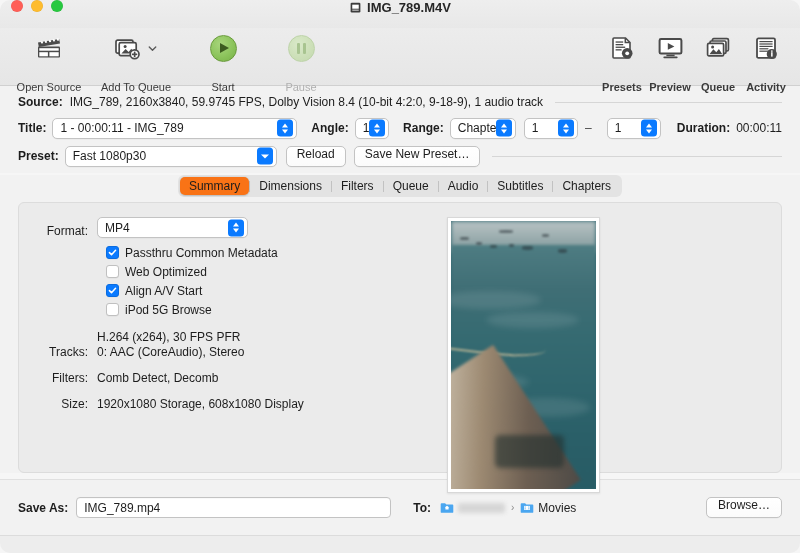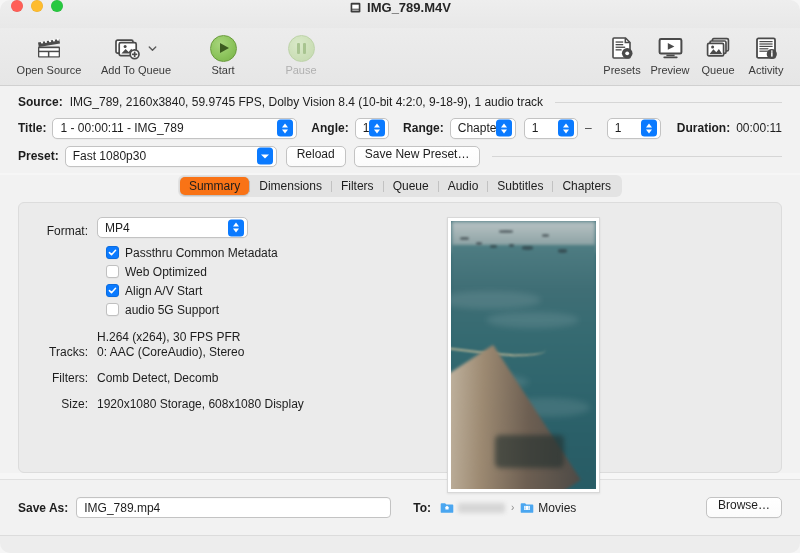--- a/index.html
+++ b/index.html
@@ -85,36 +85,36 @@
     flex-direction: column;
     align-items: center;
     justify-content: flex-start;
     padding-top: 3px;
     cursor: default;
   }
   .tb-item .glyph { height: 30px; display: flex; align-items: center; justify-content: center; }
   .tb-item .lbl {
     font-size: 11px;
     color: #3a3a3a;
-    margin-top: 1px;
+    margin-top: 18px;
     white-space: nowrap;
   }
   .tb-item.disabled .lbl { color: #b0b0b0; }
 
   .tb-addqueue { width: 96px; }
   .tb-addqueue .glyph { gap: 6px; }
   .chev-down {
     width: 9px; height: 9px;
     display: inline-block;
   }
 
   .tb-spacer { flex: 1 1 auto; }
 
   .tb-right { display: flex; align-items: flex-start; }
-  .tb-right .tb-item { width: 48px; }
+  .tb-right .tb-item { width: 48px; font-weight: bold; }
 
   
   .round-btn {
     width: 27px; height: 27px;
     border-radius: 50%;
     display: flex; align-items: center; justify-content: center;
     background: radial-gradient(circle at 38% 32%, #a8d57c 0%, #8cc45c 55%, #76b045 100%);
     border: 1px solid #6a9b3d;
   }
   .round-btn.faded {
@@ -819,21 +819,21 @@
             <span class="cbox on">
               <svg class="tick" viewBox="0 0 10 10">
                   <path d="M1.6 5.1 L3.9 7.4 L8.4 2.5" fill="none" stroke="#ffffff" stroke-width="1.7" stroke-linecap="round" stroke-linejoin="round"></path>
                 </svg>
             </span>
             <span class="ctext">Align A/V Start</span>
           </div>
 
           <div class="checkrow">
             <span class="cbox"></span>
-            <span class="ctext">audio 5G Support</span>
+            <span class="ctext">iPod 5G Browse</span>
           </div>
         </div>
 
         <div class="infoblock">
 
           <div class="inforow">
             <span class="ilabel">Tracks:</span>
             <div class="ivalues">
               <div>H.264 (x264), 30 FPS PFR</div>
               <div>0: AAC (CoreAudio), Stereo</div>

